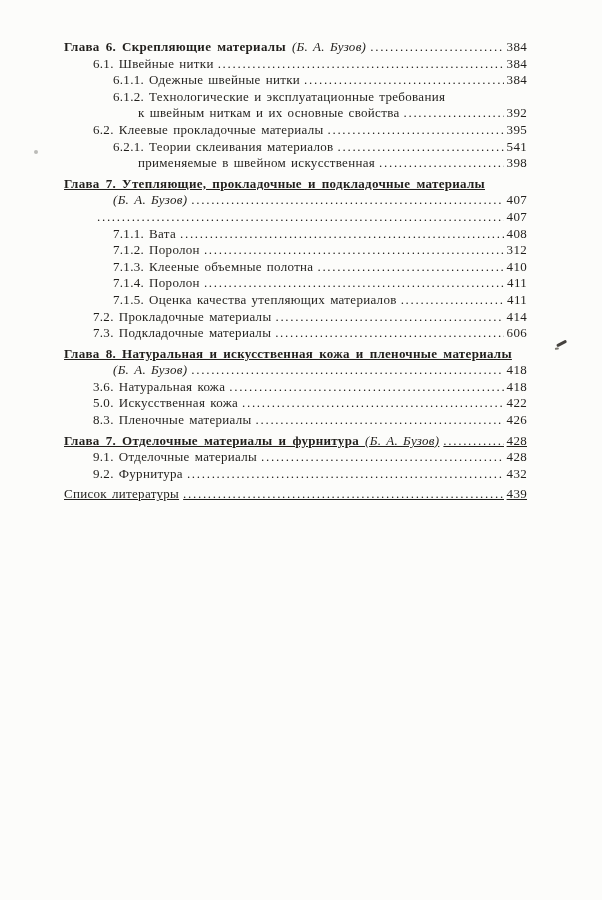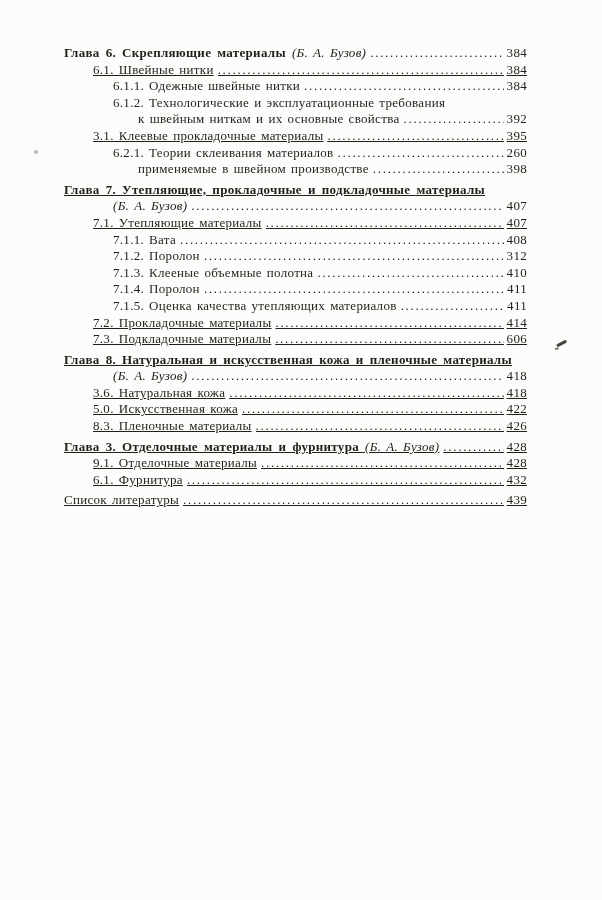--- a/index.html
+++ b/index.html
@@ -14,35 +14,35 @@
     color:var(--ink);
   }
   .page{
     position:relative;
     width:602px;height:900px;
     background:var(--paper);
     overflow:hidden;
   }
   .toc{
     position:absolute;
-    left:64px;top:45px;
+    left:64px;top:39px;
     width:463px;
   }
   .row{
     display:flex;
     align-items:baseline;
     line-height:16.6px;
     font-size:13px;
     letter-spacing:0.3px;
     word-spacing:1.5px;
     white-space:nowrap;
   }
   .row.gap{margin-top:4px;text-decoration:underline;}
   .lvl-chapter{padding-left:0;}
-  .lvl-section{padding-left:29px;text-decoration:underline;}
+  .lvl-section{padding-left:29px;}
   .lvl-subsection{padding-left:49px;}
   .lvl-continuation{padding-left:74px;}
   .lvl-author{padding-left:49px;}
   .lvl-backmatter{padding-left:0;}
   .txt{flex:0 0 auto;}
   .seg{white-space:pre;}
   .seg.bold{font-weight:bold;word-spacing:2.5px;}
   .seg.italic{font-style:italic;}
   .leader{
     flex:1 1 auto;
@@ -97,45 +97,44 @@
       <div class="row lvl-subsection">
     <span class="txt"><span class="seg regular">6.1.2. Технологические и эксплуатационные требования</span></span>
 
   </div>
       <div class="row lvl-continuation">
     <span class="txt"><span class="seg regular">к швейным ниткам и их основные свойства</span></span>
     <span class="leader">............................................................................................................................................................................................................................</span>
     <span class="pagenum">392</span>
   </div>
       <div class="row lvl-section">
-    <span class="txt"><span class="seg regular">3.1. Клеевые прокладочные материалы</span></span>
+    <span class="txt"><span class="seg regular">6.2. Клеевые прокладочные материалы</span></span>
     <span class="leader">............................................................................................................................................................................................................................</span>
     <span class="pagenum">395</span>
   </div>
       <div class="row lvl-subsection">
     <span class="txt"><span class="seg regular">6.2.1. Теории склеивания материалов</span></span>
     <span class="leader">............................................................................................................................................................................................................................</span>
-    <span class="pagenum">260</span>
+    <span class="pagenum">541</span>
   </div>
       <div class="row lvl-continuation">
-    <span class="txt"><span class="seg regular">применяемые в швейном производстве</span></span>
+    <span class="txt"><span class="seg regular">применяемые в швейном искусственная</span></span>
     <span class="leader">............................................................................................................................................................................................................................</span>
     <span class="pagenum">398</span>
   </div>
       <div class="row lvl-chapter gap">
     <span class="txt"><span class="seg bold">Глава 7. Утепляющие, прокладочные и подкладочные материалы</span></span>
 
   </div>
       <div class="row lvl-author">
     <span class="txt"><span class="seg italic">(Б. А. Бузов)</span></span>
     <span class="leader">............................................................................................................................................................................................................................</span>
     <span class="pagenum">407</span>
   </div>
       <div class="row lvl-section">
-    <span class="txt"><span class="seg regular">7.1. Утепляющие материалы</span></span>
     <span class="leader">............................................................................................................................................................................................................................</span>
     <span class="pagenum">407</span>
   </div>
       <div class="row lvl-subsection">
     <span class="txt"><span class="seg regular">7.1.1. Вата</span></span>
     <span class="leader">............................................................................................................................................................................................................................</span>
     <span class="pagenum">408</span>
   </div>
       <div class="row lvl-subsection">
     <span class="txt"><span class="seg regular">7.1.2. Поролон</span></span>
@@ -185,31 +184,31 @@
     <span class="txt"><span class="seg regular">5.0. Искусственная кожа</span></span>
     <span class="leader">............................................................................................................................................................................................................................</span>
     <span class="pagenum">422</span>
   </div>
       <div class="row lvl-section">
     <span class="txt"><span class="seg regular">8.3. Пленочные материалы</span></span>
     <span class="leader">............................................................................................................................................................................................................................</span>
     <span class="pagenum">426</span>
   </div>
       <div class="row lvl-chapter gap">
-    <span class="txt"><span class="seg bold">Глава 3. Отделочные материалы и фурнитура </span><span class="seg italic">(Б. А. Бузов)</span></span>
+    <span class="txt"><span class="seg bold">Глава 7. Отделочные материалы и фурнитура </span><span class="seg italic">(Б. А. Бузов)</span></span>
     <span class="leader">............................................................................................................................................................................................................................</span>
     <span class="pagenum">428</span>
   </div>
       <div class="row lvl-section">
     <span class="txt"><span class="seg regular">9.1. Отделочные материалы</span></span>
     <span class="leader">............................................................................................................................................................................................................................</span>
     <span class="pagenum">428</span>
   </div>
       <div class="row lvl-section">
-    <span class="txt"><span class="seg regular">6.1. Фурнитура</span></span>
+    <span class="txt"><span class="seg regular">9.2. Фурнитура</span></span>
     <span class="leader">............................................................................................................................................................................................................................</span>
     <span class="pagenum">432</span>
   </div>
       <div class="row lvl-backmatter gap">
     <span class="txt"><span class="seg regular">Список литературы</span></span>
     <span class="leader">............................................................................................................................................................................................................................</span>
     <span class="pagenum">439</span>
   </div>
     </div>
   <div class="speck-a"></div>

